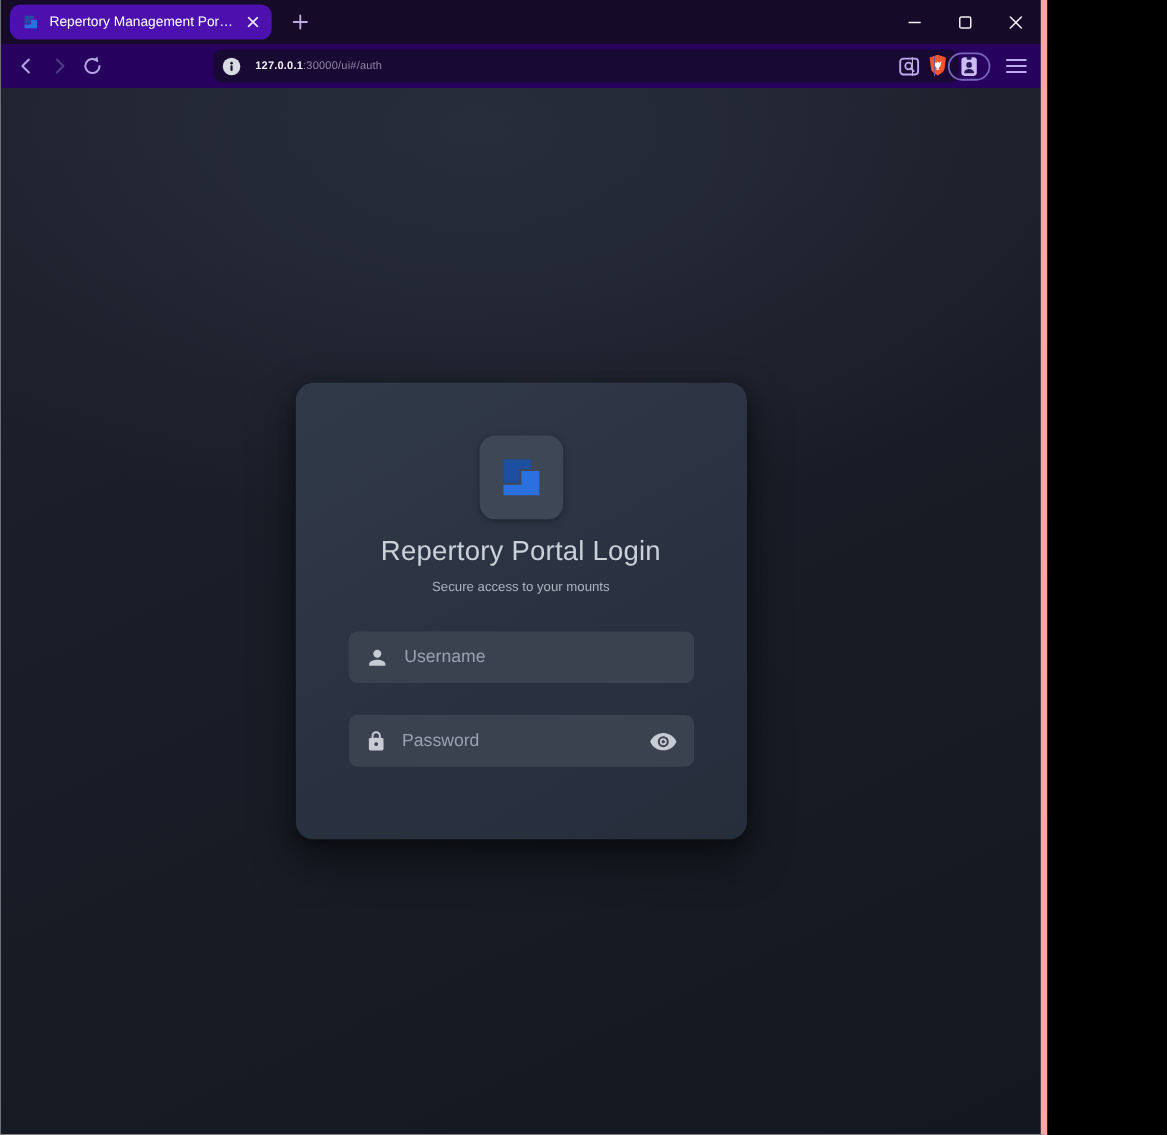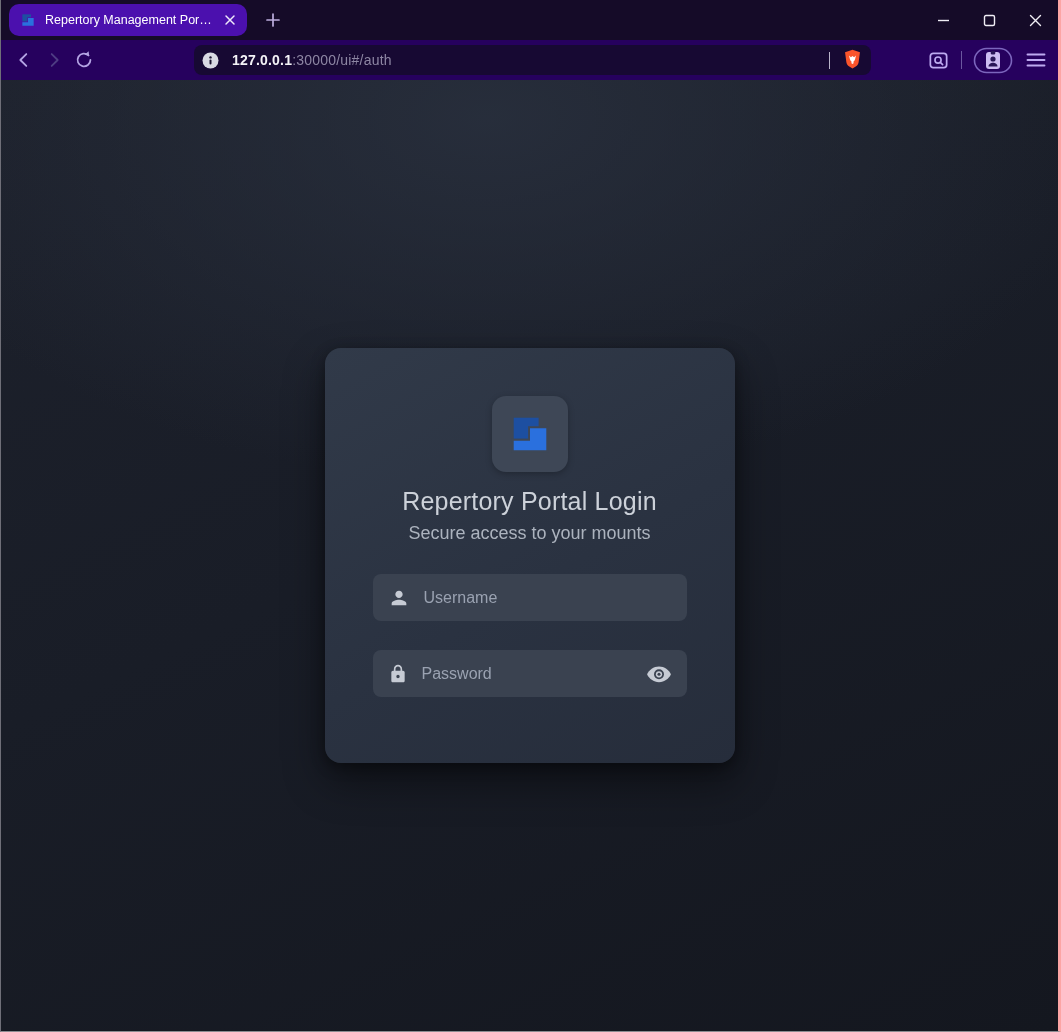--- a/index.html
+++ b/index.html
@@ -1,21 +1,21 @@
 <!DOCTYPE html>
 <html><head>
 <meta charset="utf-8">
 <style>
   * { margin:0; padding:0; box-sizing:border-box; }
   html,body { background:#000; }
   body { font-family:"Liberation Sans", sans-serif; }
 
   .window{
-    position:relative; width:1061px; height:1032px; overflow:hidden;
-    border-left:1px solid #6f6f78; border-right:3px solid #fca5a5; border-bottom:1px solid #8b8b90;
+    position:relative; width:952px; height:1032px; overflow:hidden;
+    border-left:1px solid #6f6f78; border-right:6px solid #fca5a5; border-bottom:1px solid #8b8b90;
     background:#14171f;
   }
 
   
   .titlebar{
     position:absolute; left:0; top:0; width:100%; height:40px;
     background:#150b28; display:flex; align-items:center;
   }
   .tab{
     position:absolute; left:8px; top:4px; width:238px; height:32px;
@@ -33,21 +33,21 @@
     position:absolute; left:0; top:40px; width:100%; height:40px;
     background:#26015e;
   }
   .nav-btn{ position:absolute; top:7px; width:26px; height:26px; display:flex; align-items:center; justify-content:center; border-radius:6px; }
   .btn-back{ left:10px; } .btn-forward{ left:40px; } .btn-reload{ left:70px; }
   .addressbar{
     position:absolute; left:193px; top:5px; width:677px; height:30px;
     background:#170933; border-radius:8px;
     display:flex; align-items:center; padding:0 9px 0 8px; gap:13px;
   }
-  .url{ font-size:14px; letter-spacing:.2px; white-space:nowrap; }
+  .url{ font-size:10px; letter-spacing:.2px; white-space:nowrap; }
   .url .host{ color:#f4f3f7; font-weight:700; }
   .url .rest{ color:#8d86a3; }
   .addr-spacer{ flex:1; }
   .addr-divider{ width:1px; height:17px; background:#d6d2e4; opacity:.85; }
   .nav-right{ position:absolute; right:10px; top:0; height:40px; display:flex; align-items:center; gap:11px; }
   .nav-right .divider{ width:1px; height:18px; background:#6b579f; }
 
   
   .content{
     position:absolute; left:0; top:80px; width:100%; height:950px;
@@ -61,21 +61,21 @@
     background:linear-gradient(150deg, #313a49 0%, #2a3241 55%, #262d3b 100%);
     box-shadow:0 18px 42px rgba(0,0,0,.45), 0 4px 14px rgba(0,0,0,.35);
     padding:48px; display:flex; flex-direction:column; align-items:center;
   }
   .logo-box{
     width:76px; height:76px; border-radius:14px; background:#3e4756;
     display:flex; align-items:center; justify-content:center;
     box-shadow:0 2px 6px rgba(0,0,0,.25);
   }
   .card-title{ margin-top:14px; font-size:25px; line-height:30px; font-weight:500; color:#ccd1d9; letter-spacing:.2px; }
-  .card-subtitle{ margin-top:8px; font-size:18px; line-height:18px; color:#acb3be; }
+  .card-subtitle{ margin-top:8px; font-size:12px; line-height:18px; color:#acb3be; }
   .field{
     margin-top:29px; width:100%; height:47px; border-radius:8px; background:#3a4250;
     display:flex; align-items:center; padding:0 15px; gap:14px;
   }
   .field.first{ margin-top:32px; }
   .field input{
     flex:1; background:transparent; border:none; outline:none;
     color:#dfe3ea; font-size:16px; font-family:"Liberation Sans", sans-serif;
   }
   .field input::placeholder{ color:#9aa2b1; opacity:1; }

